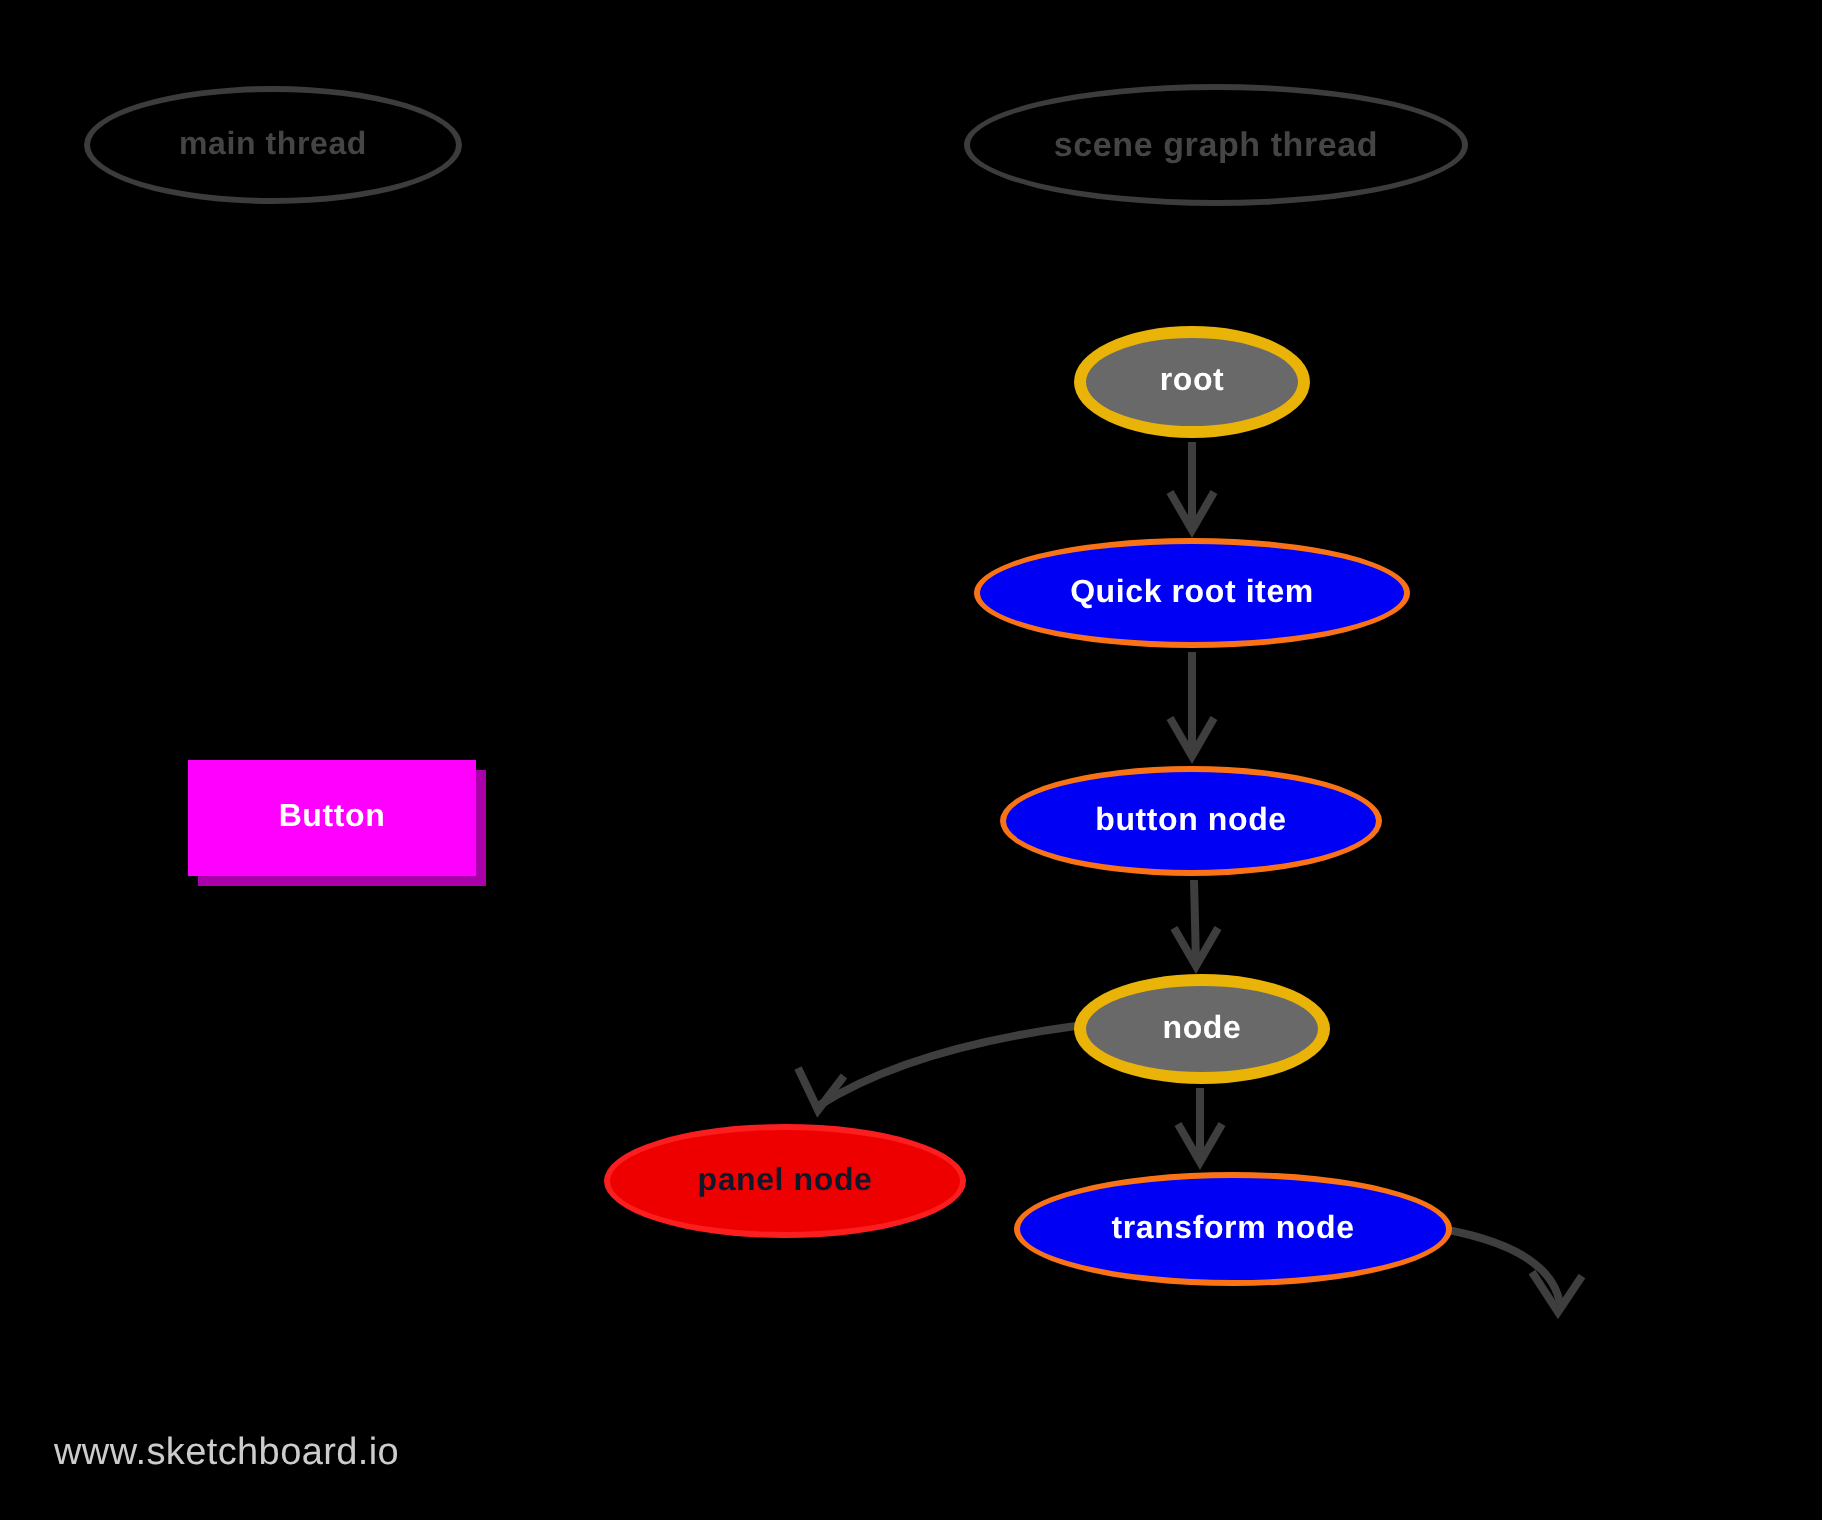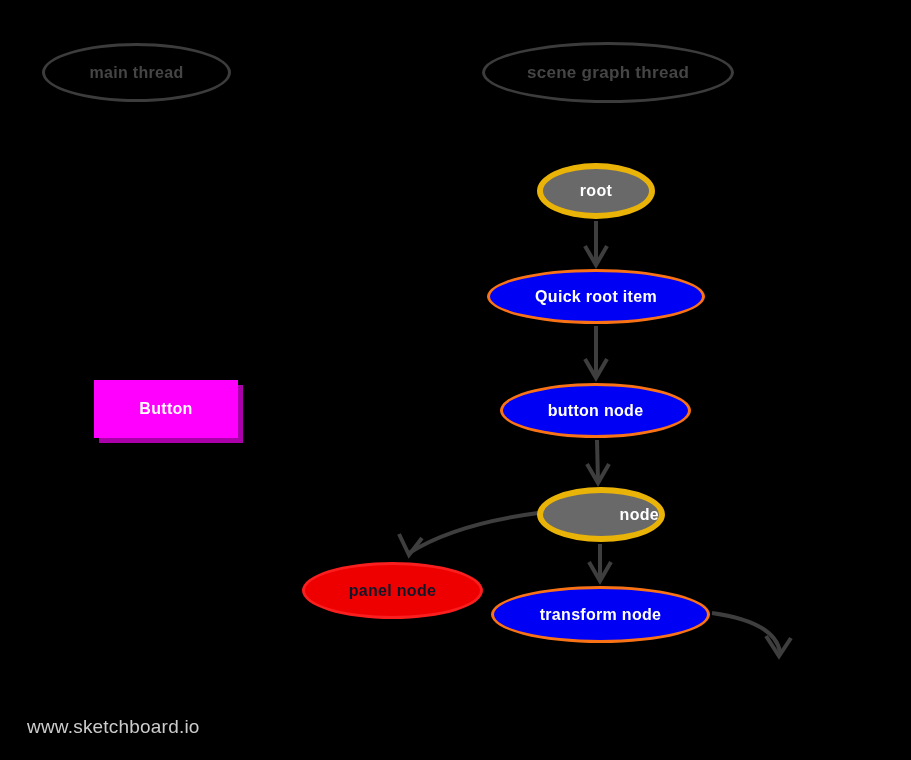--- a/index.html
+++ b/index.html
@@ -46,23 +46,23 @@
   .thread-main  { left: 42px;  top: 43px;  width: 189px; height: 59px; }
   .thread-scene { left: 482px; top: 42px;  width: 252px; height: 61px; font-size: 17px; }
 
   .node-gray { background: #696969; border: 6px solid #eab308; color: #ffffff; }
   .node-blue { background: #0000f5; border: 3px solid #f97316; color: #ffffff; }
   .node-red  { background: #ee0000; border: 3px solid #fb1e1e; color: #0f172a; }
 
   .n-root      { left: 537px; top: 163px; width: 118px; height: 56px; }
   .n-quick     { left: 487px; top: 269px; width: 218px; height: 55px; }
   .n-buttonnode{ left: 500px; top: 383px; width: 191px; height: 55px; }
-  .n-node      { left: 537px; top: 487px; width: 128px; height: 55px; justify-content: flex-end; }
+  .n-node      { left: 537px; top: 487px; width: 128px; height: 55px; }
   .n-panel     { left: 302px; top: 562px; width: 181px; height: 57px; }
-  .n-transform { left: 491px; top: 586px; width: 219px; height: 57px; }
+  .n-transform { left: 507px; top: 586px; width: 219px; height: 57px; }
   .n-text      { left: 694px; top: 661px; width: 171px; height: 56px; }
 
   .button-rect {
     left: 70px; top: 380px; width: 144px; height: 58px;
     background: #ff00ff;
     color: #ffffff;
     box-shadow: 5px 5px 0 #aa00aa;
     margin-left: 24px;
   }
   .watermark {

